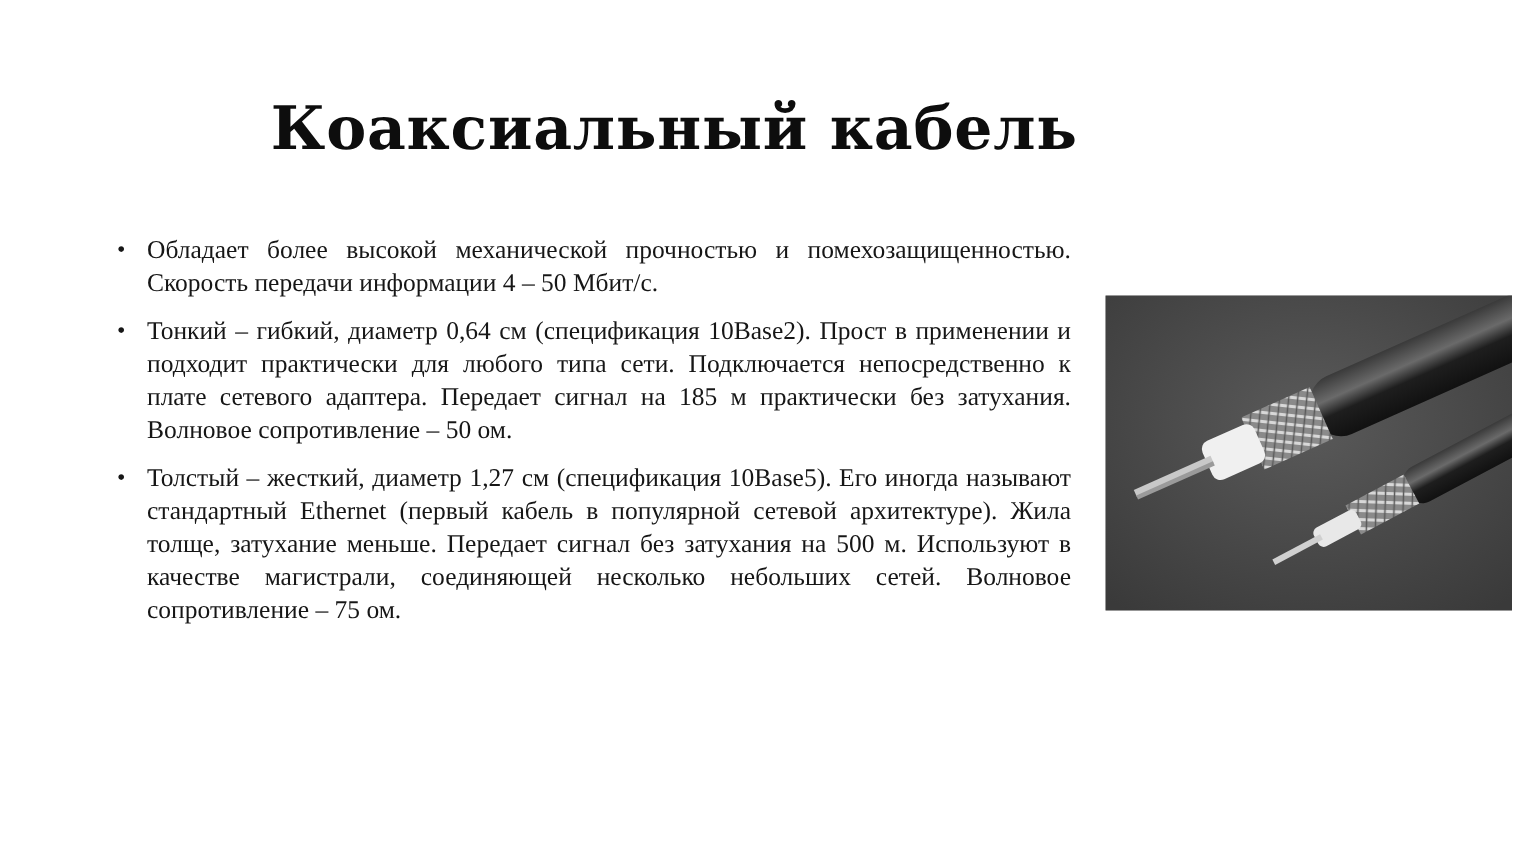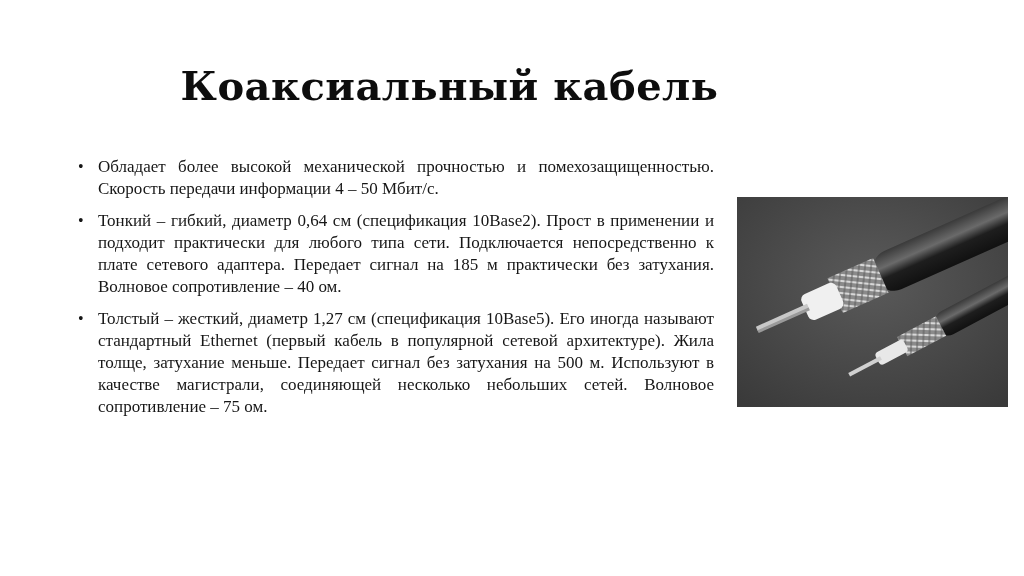--- a/index.html
+++ b/index.html
@@ -39,21 +39,21 @@
 
 <div class="title">Коаксиальный кабель</div>
 
 <ul class="bullets">
   <li>
     <span class="dot">•</span>
     <span>Обладает более высокой механической прочностью и помехозащищенностью. Скорость передачи информации 4 – 50 Мбит/с.</span>
   </li>
   <li>
     <span class="dot">•</span>
-    <span>Тонкий – гибкий, диаметр 0,64 см (спецификация 10Base2). Прост в применении и подходит практически для любого типа сети. Подключается непосредственно к плате сетевого адаптера. Передает сигнал на 185 м практически без затухания. Волновое сопротивление – 40 ом.</span>
+    <span>Тонкий – гибкий, диаметр 0,64 см (спецификация 10Base2). Прост в применении и подходит практически для любого типа сети. Подключается непосредственно к плате сетевого адаптера. Передает сигнал на 185 м практически без затухания. Волновое сопротивление – 50 ом.</span>
   </li>
   <li>
     <span class="dot">•</span>
     <span>Толстый – жесткий, диаметр 1,27 см (спецификация 10Base5). Его иногда называют стандартный Ethernet (первый кабель в популярной сетевой архитектуре). Жила толще, затухание меньше. Передает сигнал без затухания на 500 м. Используют в качестве магистрали, соединяющей несколько небольших сетей. Волновое сопротивление – 75 ом.</span>
   </li>
 </ul>
 
 <div class="photo">
   <svg width="271" height="210" viewBox="0 0 271 210">
     <defs>

